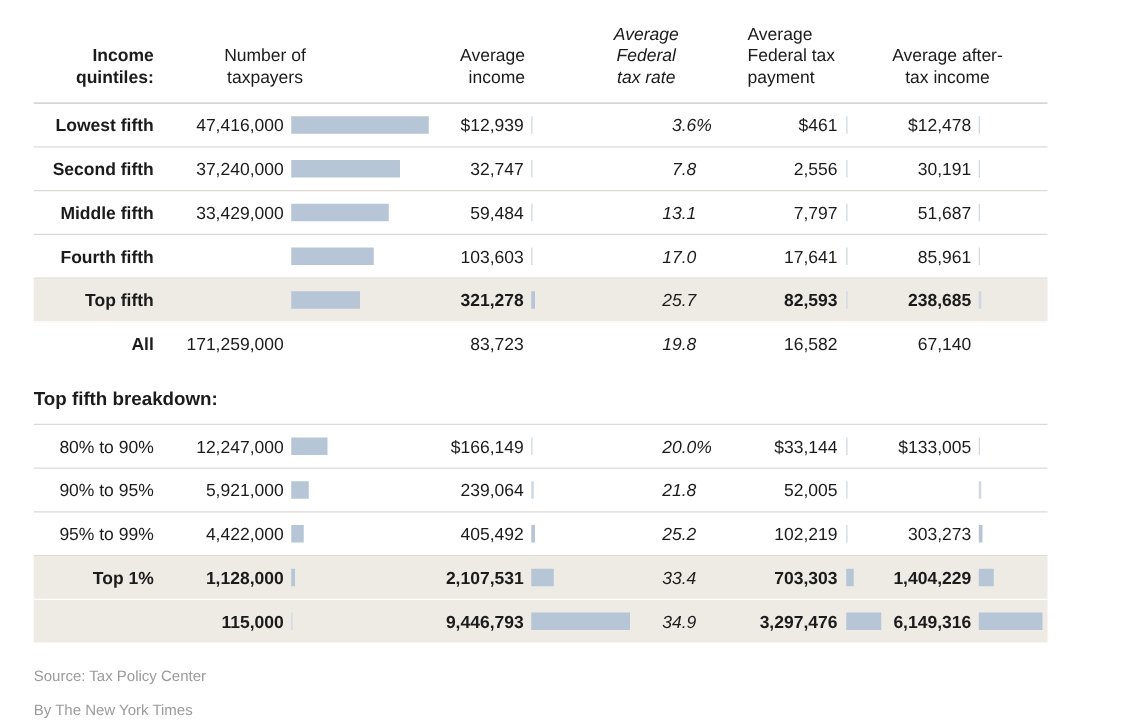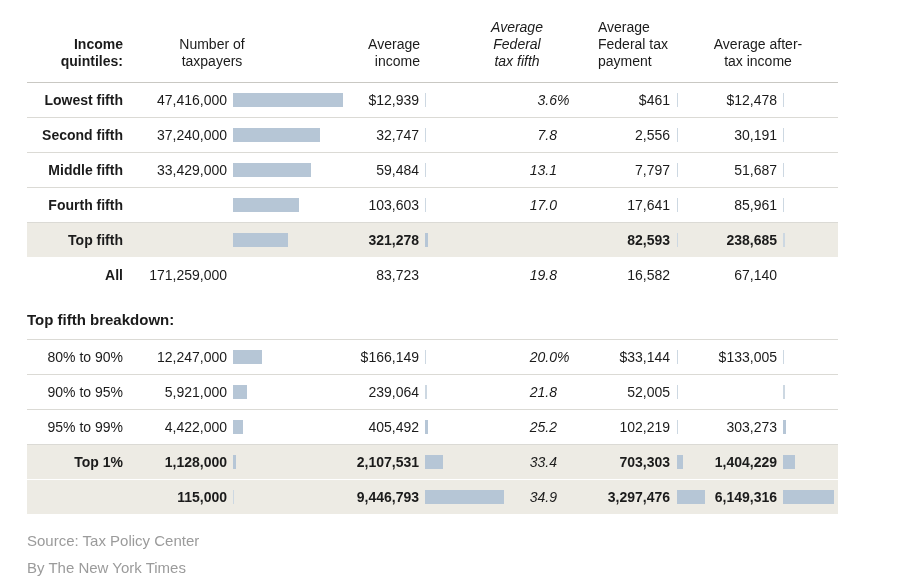--- a/index.html
+++ b/index.html
@@ -15,21 +15,21 @@
   .row.sep{border-bottom:1px solid #dbdad5;}
   .row.sepw{border-bottom:1px solid #ffffff;}
   .cell{position:absolute;top:0;height:35px;line-height:35px;white-space:nowrap;z-index:2;}
   .r{text-align:right;}
   .it{font-style:italic;}
   .bar{position:absolute;top:10px;height:14px;z-index:1;}
   .ratecell{overflow:visible;}
   .pct{position:absolute;left:100%;top:0;}
   .heading{position:absolute;left:27px;width:811px;height:40px;line-height:40px;
     font-weight:bold;font-size:15px;box-sizing:border-box;border-bottom:1px solid #dbdad5;}
-  .foot{position:absolute;left:27px;font-size:15px;color:#9b9b9b;line-height:18px;white-space:nowrap;}
+  .foot{position:absolute;left:27px;font-size:12px;color:#9b9b9b;line-height:18px;white-space:nowrap;}
 </style>
 </head>
 <body>
 
 <div class="page">
   <div id="thead">
       <div class="hcell" style="left: 27px; width: 96px; text-align: right; top: 36px; font-weight: bold; font-style: normal;">
         <div>Income</div>
         <div>quintiles:</div>
       </div>
@@ -37,21 +37,21 @@
         <div>Number of</div>
         <div>taxpayers</div>
       </div>
       <div class="hcell" style="left: 330px; width: 90px; text-align: right; top: 36px; font-weight: normal; font-style: normal;">
         <div>Average</div>
         <div>income</div>
       </div>
       <div class="hcell" style="left: 462px; width: 110px; text-align: center; top: 19px; font-weight: normal; font-style: italic;">
         <div>Average</div>
         <div>Federal</div>
-        <div>tax fifth</div>
+        <div>tax rate</div>
       </div>
       <div class="hcell" style="left: 598px; width: 100px; text-align: left; top: 19px; font-weight: normal; font-style: normal;">
         <div>Average</div>
         <div>Federal tax</div>
         <div>payment</div>
       </div>
       <div class="hcell" style="left: 702px; width: 112px; text-align: center; top: 36px; font-weight: normal; font-style: normal;">
         <div>Average after-</div>
         <div>tax income</div>
       </div>
@@ -101,20 +101,21 @@
         <div class="cell r" style="left: 553px; width: 90px; font-weight: normal;">17,641</div>
         <div class="cell r" style="left: 663px; width: 87px; font-weight: normal;">85,961</div>
         <div class="bar" style="left: 206px; width: 65.6px; background: rgb(182, 198, 214);"></div>
         <div class="bar" style="left: 398px; width: 1.4px; background: rgb(205, 216, 226);"></div>
         <div class="bar" style="left: 650px; width: 1.4px; background: rgb(205, 216, 226);"></div>
         <div class="bar" style="left: 756px; width: 1.4px; background: rgb(205, 216, 226);"></div>
       </div>
       <div class="row sepw" style="top: 223px; height: 35px; background: rgb(237, 235, 228);">
         <div class="cell r" style="left: 0px; width: 96px; font-weight: bold;">Top fifth</div>
         <div class="cell r" style="left: 303px; width: 89px; font-weight: bold;">321,278</div>
+        <div class="cell r it ratecell" style="left: 453px; width: 77px;"><span>25.7</span></div>
         <div class="cell r" style="left: 553px; width: 90px; font-weight: bold;">82,593</div>
         <div class="cell r" style="left: 663px; width: 87px; font-weight: bold;">238,685</div>
         <div class="bar" style="left: 206px; width: 55.2px; background: rgb(182, 198, 214);"></div>
         <div class="bar" style="left: 398px; width: 2.7px; background: rgb(182, 198, 214);"></div>
         <div class="bar" style="left: 650px; width: 1.4px; background: rgb(205, 216, 226);"></div>
         <div class="bar" style="left: 756px; width: 2px; background: rgb(205, 216, 226);"></div>
       </div>
       <div class="row" style="top: 258px; height: 35px; background: transparent;">
         <div class="cell r" style="left: 0px; width: 96px; font-weight: bold;">All</div>
         <div class="cell r" style="left: 106px; width: 94px; font-weight: normal;">171,259,000</div>

